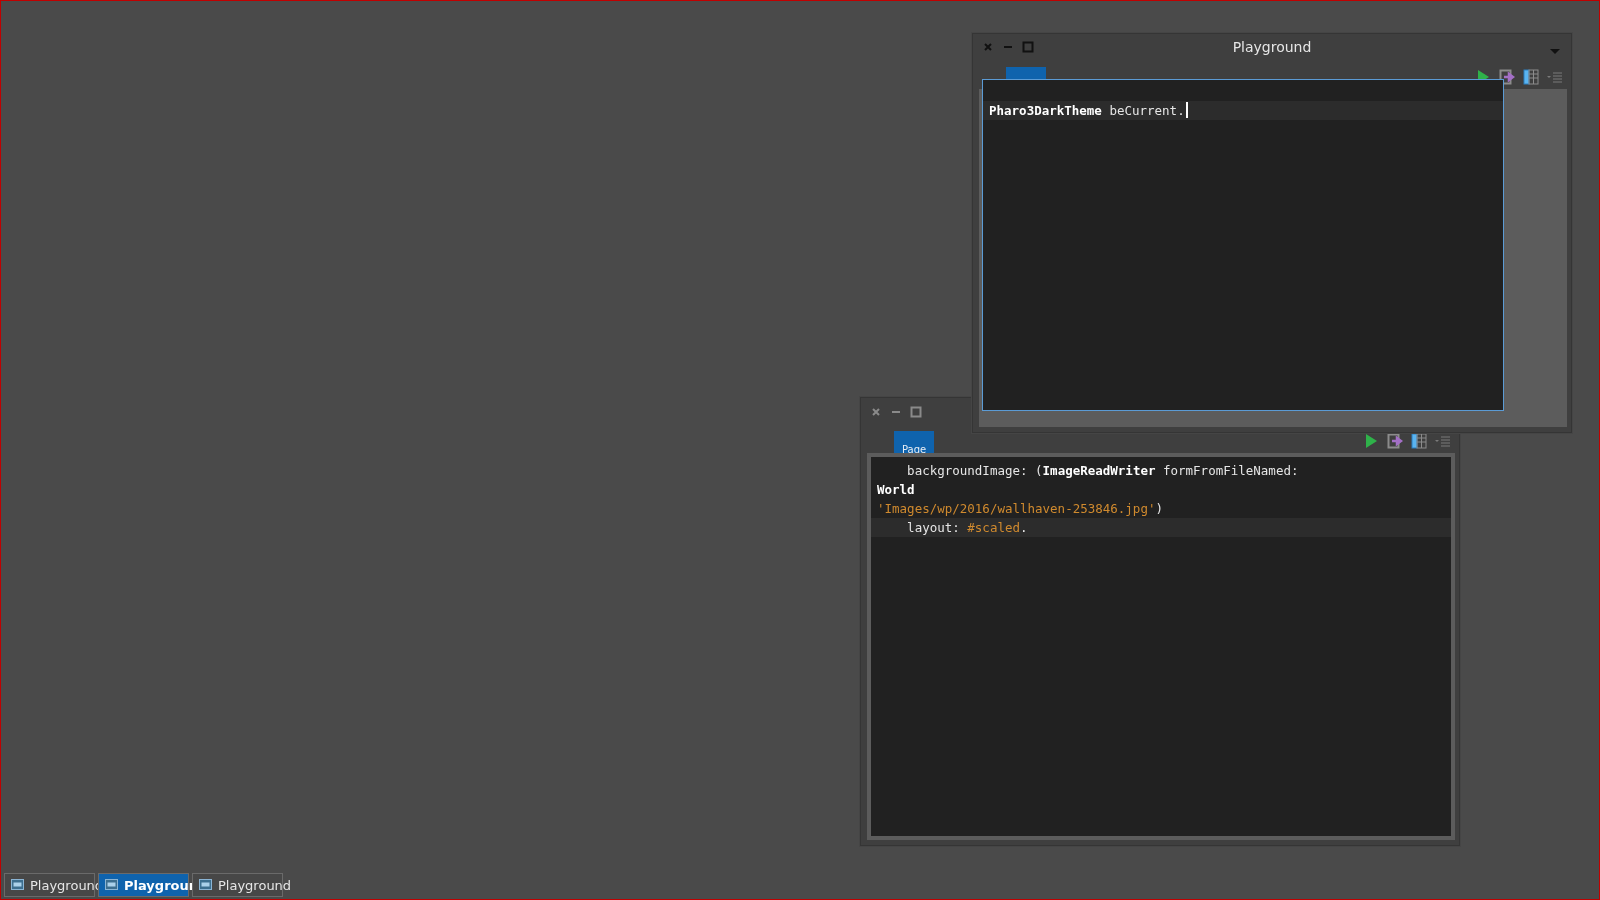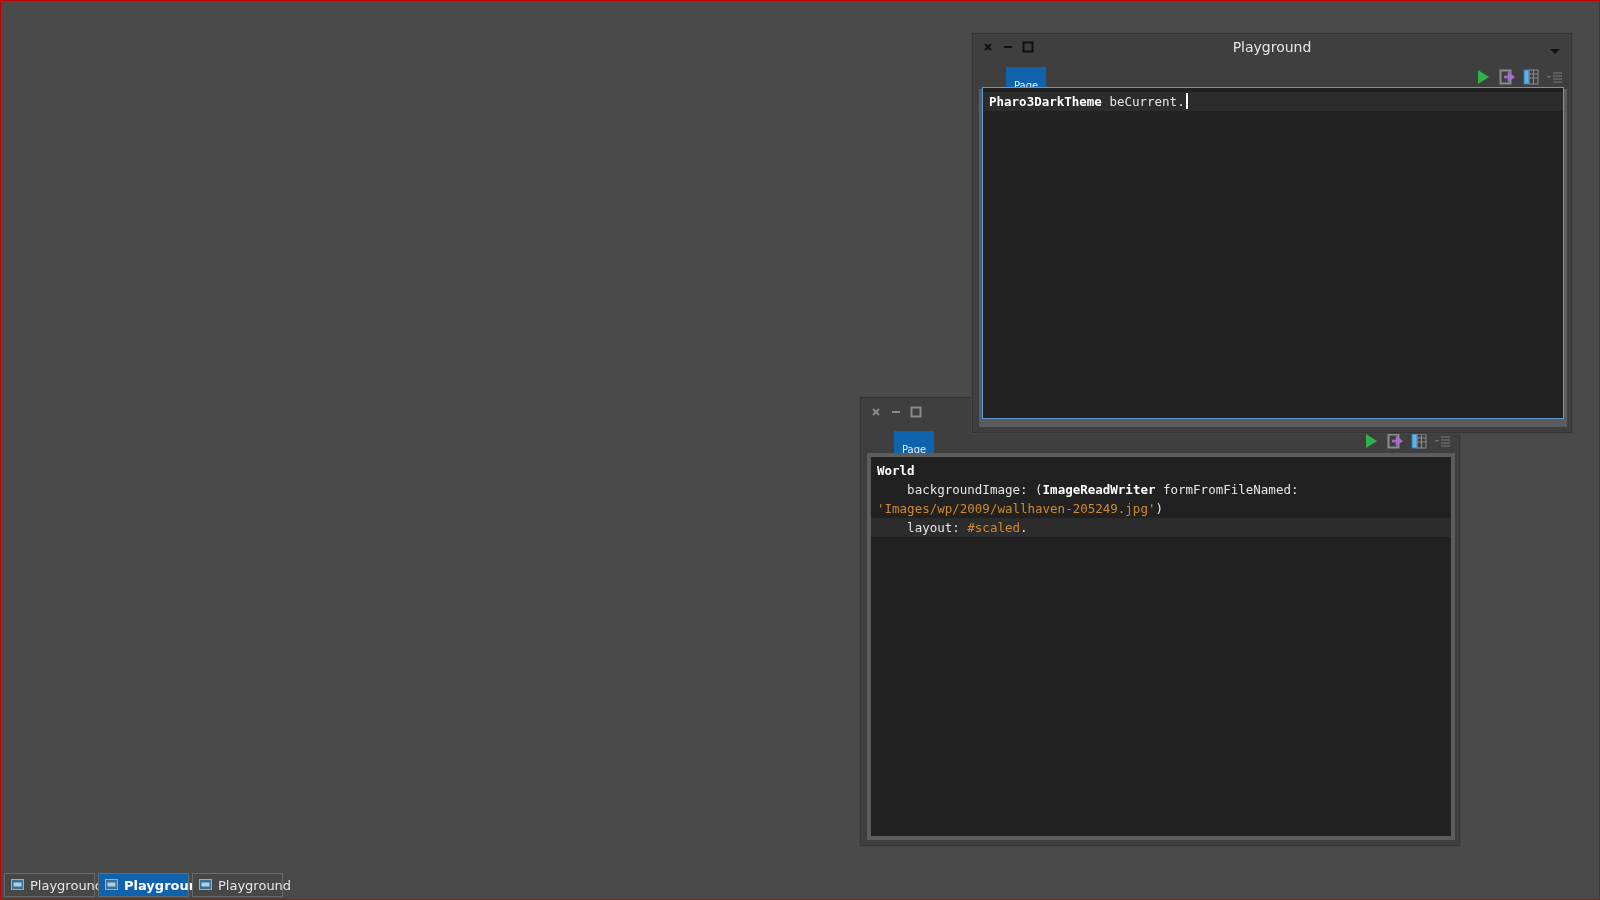--- a/index.html
+++ b/index.html
@@ -92,23 +92,23 @@
     </span>
     <span class="tool">
       <svg width="16" height="12">
           <path d="M0 5 L4 5 L2 7 Z" fill="#7a7a7a"></path>
           <path d="M6 2 L15 2 M6 5 L15 5 M6 8 L15 8 M6 11 L15 11" stroke="#7a7a7a"></path>
         </svg>
     </span>
   </div>
   <div class="editor-frame" style="left:6px; top:55px; width:588px; height:387px;"></div>
   <div class="editor" id="editor-1" style="left:10px; top:59px; width:580px; height:379px; padding-top:4px; box-sizing:border-box;">
+      <div class="code-line"><span>    backgroundImage: (</span><span class="kw">ImageReadWriter</span><span> formFromFileNamed:</span></div>
       <div class="code-line"><span class="kw">World</span></div>
-      <div class="code-line"><span>    backgroundImage: (</span><span class="kw">ImageReadWriter</span><span> formFromFileNamed:</span></div>
-      <div class="code-line"><span class="str">'Images/wp/2009/wallhaven-205249.jpg'</span><span>)</span></div>
+      <div class="code-line"><span class="str">'Images/wp/2016/wallhaven-253846.jpg'</span><span>)</span></div>
       <div class="code-line current"><span>    layout: </span><span class="sym">#scaled</span><span>.</span></div>
     </div>
 </div>
 
 <div class="window" style="left:971px; top:32px; width:598px; height:398px;">
   <div class="win-controls" style="top:6px; left:8px;">
     <span class="win-ctl">
       <svg width="10" height="10">
           <path d="M2 2 L8 8 M8 2 L2 8" stroke="#111" stroke-width="2"></path>
         </svg>
@@ -151,21 +151,21 @@
         </svg>
     </span>
     <span class="tool">
       <svg width="16" height="12">
           <path d="M0 5 L4 5 L2 7 Z" fill="#7a7a7a"></path>
           <path d="M6 2 L15 2 M6 5 L15 5 M6 8 L15 8 M6 11 L15 11" stroke="#7a7a7a"></path>
         </svg>
     </span>
   </div>
   <div class="editor-frame" style="left:6px; top:55px; width:588px; height:338px;"></div>
-  <div class="editor focused" id="editor-0" style="left:10px; top:54px; width:580px; height:330px; padding-top:4px; box-sizing:border-box;">
+  <div class="editor focused" id="editor-0" style="left:10px; top:46px; width:520px; height:330px; padding-top:21px; box-sizing:border-box;">
       <div class="code-line current"><span class="kw">Pharo3DarkTheme</span><span> beCurrent.</span><span class="caret"></span></div>
     </div>
 </div>
 
 <div>
   <div class="taskbar-btn" id="tb-0" style="left:3px; width:91px;">
     <span><svg width="13" height="11">
           <rect x="0.5" y="0.5" width="12" height="10" fill="#3c6e8f" stroke="#8ab4d4"></rect>
           <rect x="2.5" y="3.5" width="8" height="4" fill="#aad0ea"></rect>
         </svg></span>

